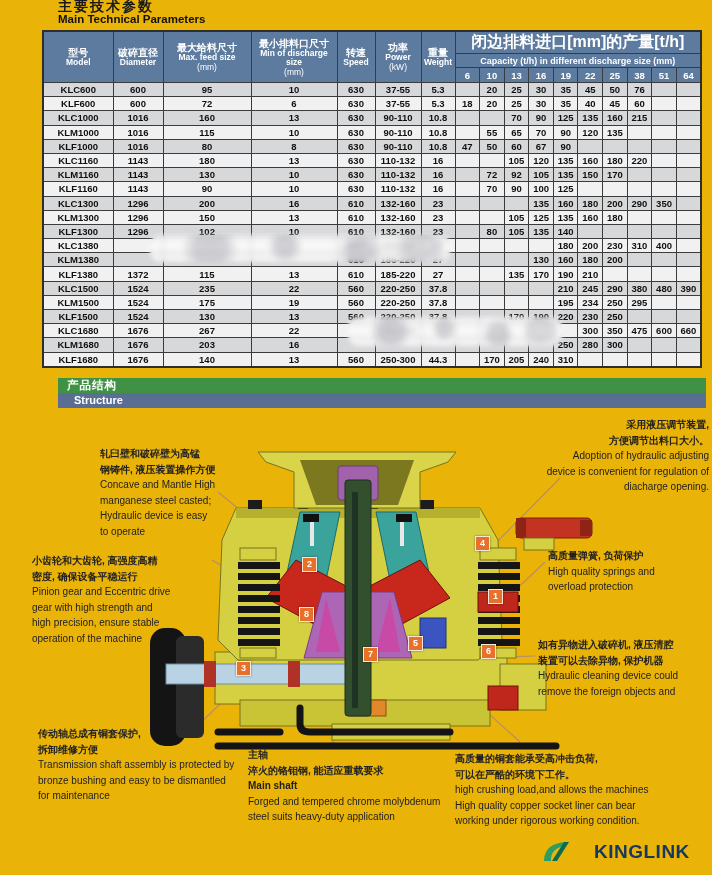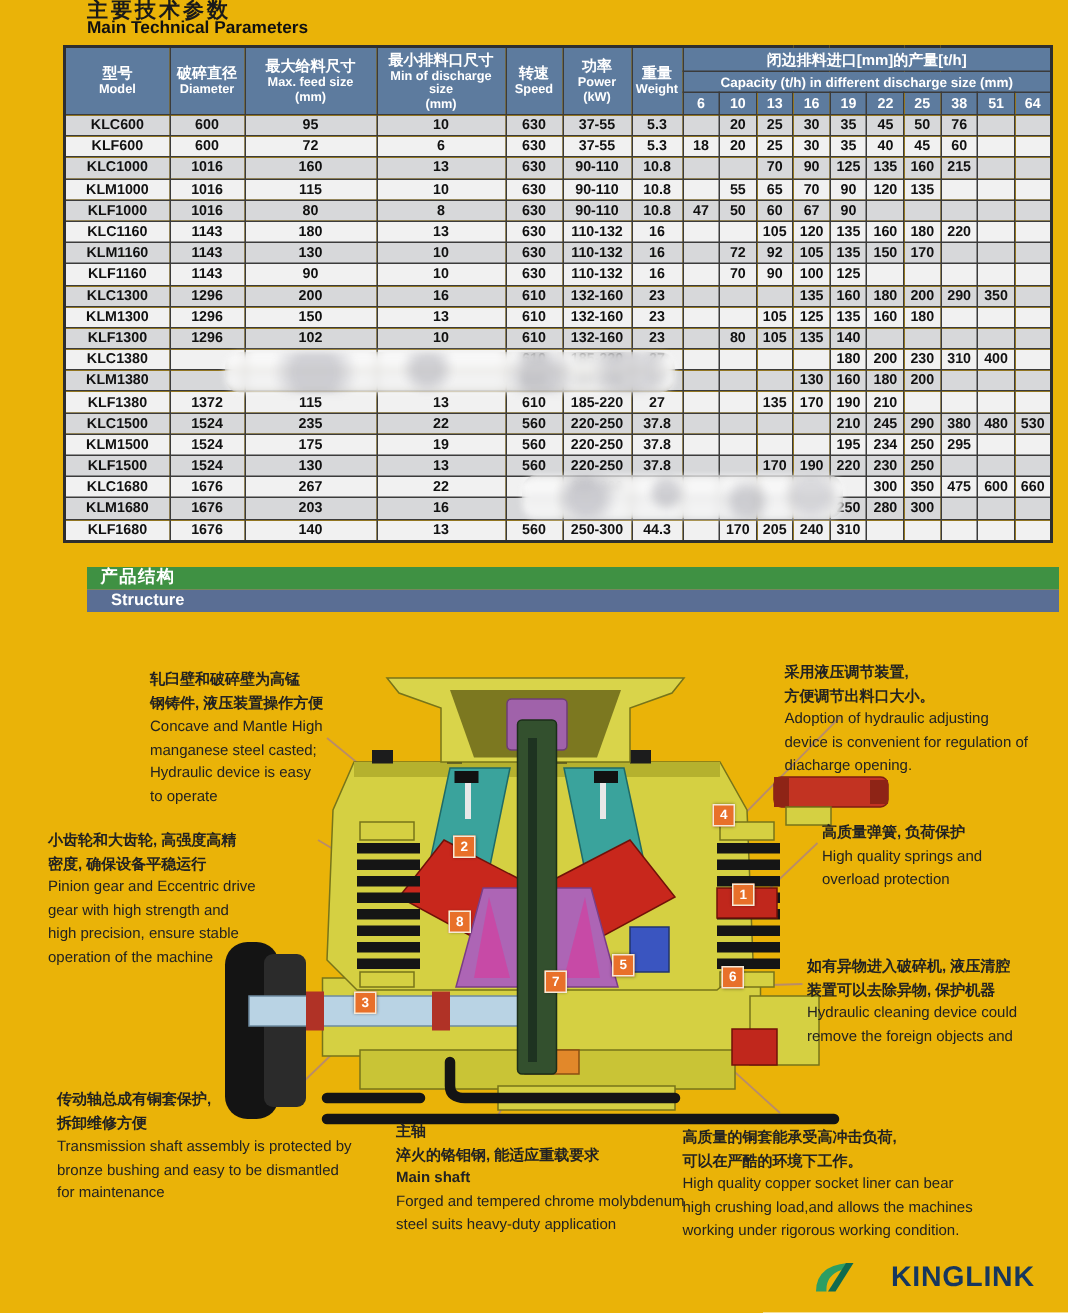--- a/index.html
+++ b/index.html
@@ -10,22 +10,22 @@
   .title-en{position:absolute;left:58px;top:13px;font-size:11.5px;font-weight:700;color:#111;}
   
   #spec-table{position:absolute;left:42px;top:30px;width:658px;border-collapse:collapse;
               table-layout:fixed;font-size:9.5px;}
   #spec-table th,#spec-table td{border:1px solid #3b3b3b;padding:0;text-align:center;
               overflow:hidden;white-space:nowrap;}
   #spec-table{border:2px solid #2e2e2e;}
   #spec-table thead th{background:#5d7b9e;color:#fff;font-weight:700;white-space:normal;vertical-align:middle;}
   .hz{font-size:10px;line-height:11px;}
   .he{font-size:8.5px;font-weight:600;line-height:9.5px;}
-  .hu{font-size:8.5px;font-weight:700;line-height:9px;}
-  .cap-zh{height:15px;font-size:10px;}
+  .hu{font-size:8.5px;font-weight:400;line-height:9px;}
+  .cap-zh{height:15px;font-size:16px;}
   .cap-en{height:13px;font-size:9px;font-weight:600;}
   .cap-num{height:14px;font-size:9.5px;}
   #spec-table tbody td{height:13.2px;font-weight:600;color:#101010;}
   #spec-table tbody tr:nth-child(odd){background:#d7d8da;}
   #spec-table tbody tr:nth-child(even){background:#f1f1f1;}
   
   .smudge{position:absolute;background:rgba(250,250,250,.78);backdrop-filter:blur(2px);
           filter:blur(2px);border-radius:10px;
           background-image:radial-gradient(circle at 20% 50%,rgba(160,160,170,.45) 0 6%,transparent 12%),
                            radial-gradient(circle at 45% 40%,rgba(150,150,160,.4) 0 5%,transparent 11%),
@@ -37,24 +37,24 @@
   .band{position:absolute;left:58px;width:648px;color:#fff;font-weight:700;padding-left:9px;box-sizing:border-box;}
   .band-green{top:378px;height:15px;background:#3f9143;font-size:11.5px;line-height:15px;letter-spacing:1px;}
   .band-blue{top:393px;height:15px;background:#5a6e94;font-size:11px;line-height:15px;padding-left:16px;}
   
   #machine-svg{position:absolute;left:0;top:415px;}
   .dlabel{position:absolute;font-size:10px;line-height:15.5px;color:#222;font-weight:500;}
   .dlabel .b{font-weight:700;}
   #lab-concave{left:100px;top:446px;width:140px;}
   #lab-pinion{left:32px;top:553px;width:195px;}
   #lab-transmission{left:38px;top:726px;width:225px;}
-  #lab-hydraulic{left:523px;top:441px;width:186px;}
+  #lab-hydraulic{left:523px;top:417px;width:186px;text-align:right;}
   #lab-springs{left:548px;top:548px;width:155px;}
   #lab-cleaning{left:538px;top:637px;width:172px;}
-  #lab-mainshaft{left:248px;top:747px;width:205px;margin-left:16px;}
+  #lab-mainshaft{left:248px;top:747px;width:205px;}
   #lab-copper{left:455px;top:751px;width:250px;}
   .marker{position:absolute;width:13px;height:13px;background:#e8702a;border:1px solid #f5e9d8;
           color:#fff;font-size:9px;font-weight:700;text-align:center;line-height:13px;
           box-shadow:0 0 2px rgba(0,0,0,.45);}
   
   .footer-logo{position:absolute;left:543px;top:840px;display:flex;align-items:center;gap:23px;}
   .brand-text{font-size:19px;font-weight:800;color:#16375e;letter-spacing:.5px;}
   .page-num{font-size:15px;font-weight:600;color:#3a3a3a;margin-left:8px;}
 </style>
 </head>
@@ -413,21 +413,21 @@
           <td>37.8</td>
           <td></td>
           <td></td>
           <td></td>
           <td></td>
           <td>210</td>
           <td>245</td>
           <td>290</td>
           <td>380</td>
           <td>480</td>
-          <td>530</td>
+          <td>390</td>
         </tr>
         <tr>
           <td>KLM1500</td>
           <td>1524</td>
           <td>175</td>
           <td>19</td>
           <td>560</td>
           <td>220-250</td>
           <td>37.8</td>
           <td></td>
@@ -666,22 +666,22 @@
   <div class="dlabel" id="lab-mainshaft">
       <div class="b">主轴</div>
       <div class="b">淬火的铬钼钢, 能适应重载要求</div>
       <div class="b">Main shaft</div>
       <div>Forged and tempered chrome molybdenum</div>
       <div>steel suits heavy-duty application</div>
     </div>
   <div class="dlabel" id="lab-copper">
       <div class="b">高质量的铜套能承受高冲击负荷,</div>
       <div class="b">可以在严酷的环境下工作。</div>
+      <div>high crushing load,and allows the machines</div>
       <div>High quality copper socket liner can bear</div>
-      <div>high crushing load,and allows the machines</div>
       <div>working under rigorous working condition.</div>
     </div>
 
   <div id="markers">
       <div class="marker" style="left: 488px; top: 589px;">1</div>
       <div class="marker" style="left: 302px; top: 557px;">2</div>
       <div class="marker" style="left: 236px; top: 661px;">3</div>
       <div class="marker" style="left: 475px; top: 536px;">4</div>
       <div class="marker" style="left: 408px; top: 636px;">5</div>
       <div class="marker" style="left: 481px; top: 644px;">6</div>

